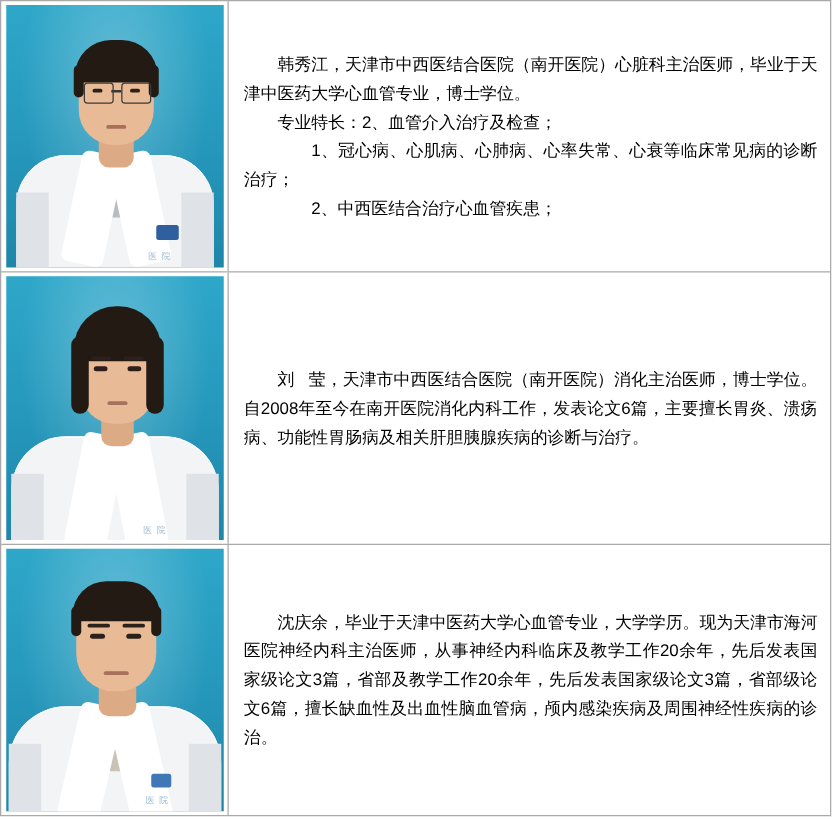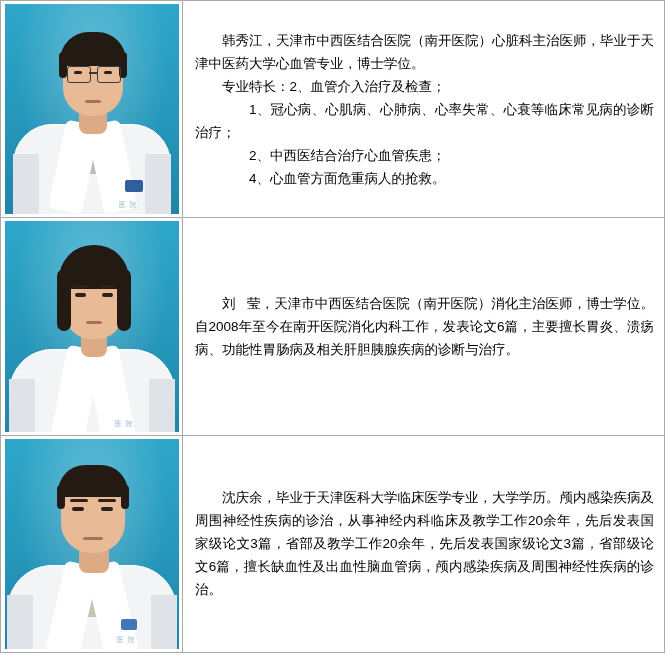--- a/index.html
+++ b/index.html
@@ -173,21 +173,20 @@
 
         <div class="badge" style="left:120px; top:176px; width:18px; height:12px; border-radius:2px;"></div>
         <div class="logo" style="left:114px; top:196px;">医 院</div>
       </div>
     </div>
     <div class="text-cell">
       <p class="para indent2">韩秀江，天津市中西医结合医院（南开医院）心脏科主治医师，毕业于天津中医药大学心血管专业，博士学位。</p>
       <p class="para indent2">专业特长：2、血管介入治疗及检查；</p>
       <p class="para indent4">1、冠心病、心肌病、心肺病、心率失常、心衰等临床常见病的诊断  治疗；</p>
       <p class="para indent4">2、中西医结合治疗心血管疾患；</p>
-      <p class="para indent4">4、心血管方面危重病人的抢救。</p>
     </div>
   </div>
 
   <div class="row">
     <div class="photo-cell">
       <div class="photo">
         <div class="backdrop-light"></div>
 
         <div class="coat" style="left:4px; top:128px; width:166px; height:110px; border-radius:44px 44px 0 0;"></div>
         <div class="coat-shadow" style="left:4px; top:158px; width:26px; height:80px;"></div>
@@ -244,17 +243,17 @@
 
         <div class="eye" style="left:67px; top:68px; width:12px; height:4px; border-radius:3px;"></div>
         <div class="eye" style="left:96px; top:68px; width:12px; height:4px; border-radius:3px;"></div>
 
         <div class="mouth" style="left:78px; top:98px; width:20px; height:3px; border-radius:2px;"></div>
         <div class="badge" style="left:116px; top:180px; width:16px; height:11px; border-radius:2px; background:#3f78b5;"></div>
         <div class="logo" style="left:112px; top:196px;">医 院</div>
       </div>
     </div>
     <div class="text-cell">
-      <p class="para indent2">沈庆余，毕业于天津医科大学临床医学专业，大学学历。颅内感染疾病及周围神经性疾病的诊治，从事神经内科临床及教学工作20余年，先后发表国家级论文3篇，省部及教学工作20余年，先后发表国家级论文3篇，省部级论文6篇，擅长缺血性及出血性脑血管病，颅内感染疾病及周围神经性疾病的诊治。</p>
+      <p class="para indent2">沈庆余，毕业于天津中医药大学心血管专业，大学学历。现为天津市海河医院神经内科主治医师，从事神经内科临床及教学工作20余年，先后发表国家级论文3篇，省部及教学工作20余年，先后发表国家级论文3篇，省部级论文6篇，擅长缺血性及出血性脑血管病，颅内感染疾病及周围神经性疾病的诊治。</p>
     </div>
   </div>
 
 </div>
 
 </body></html>

